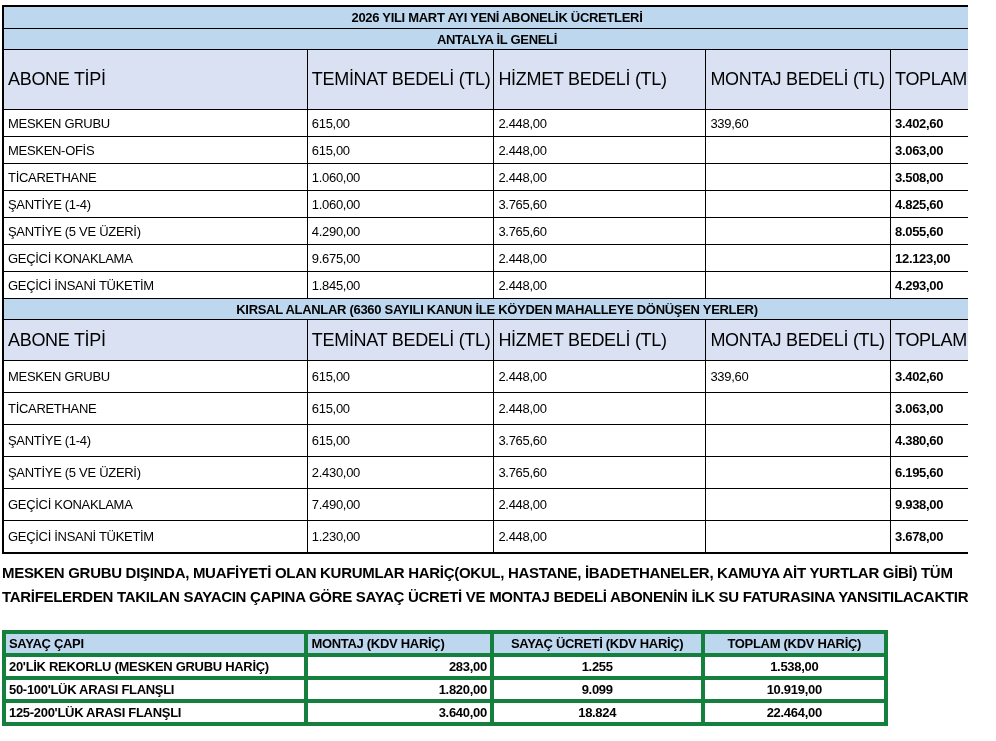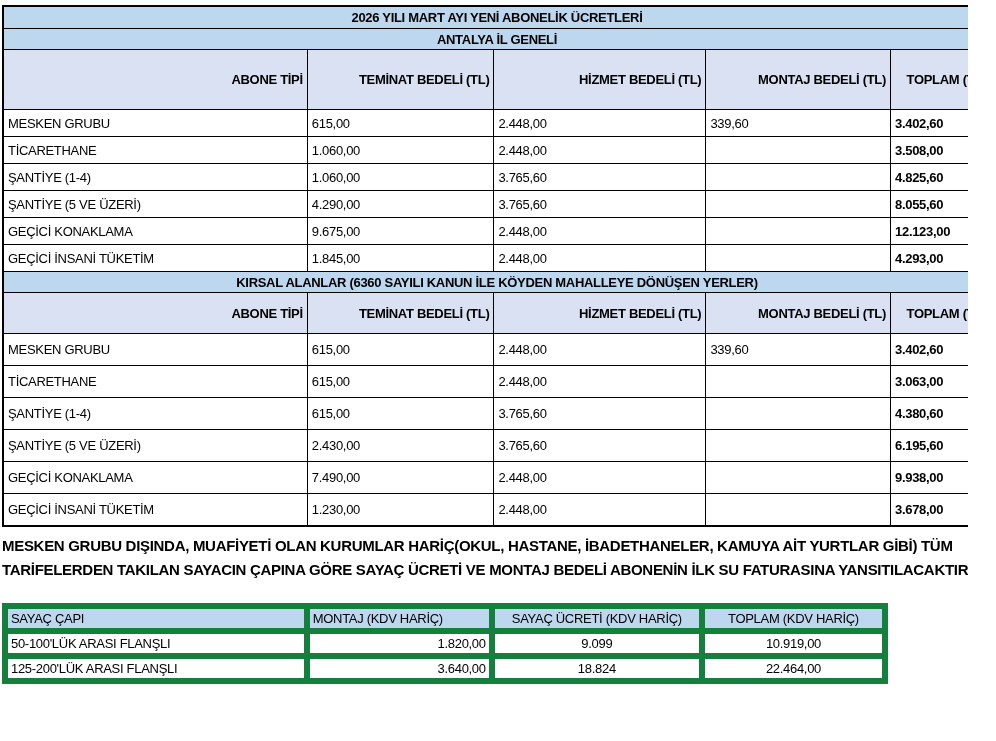--- a/index.html
+++ b/index.html
@@ -39,23 +39,23 @@
   tr.band td {
     background:#BDD7EE;
     font-weight:bold;
     text-align:center;
     height:20px;
     font-size:13px;
   }
   tr.title-row td { height:21px; }
   tr.colhead td {
     background:#D9E1F2;
-    font-weight:bold;
-    text-align:right;
-    font-size:13px;
+    font-weight:normal;
+    text-align:left;
+    font-size:18px;
   }
   tr.colhead-tall td { height:59px; }
   tr.colhead-mid td  { height:40px; }
 
   tr.data-row td  { height:26px; }
   tr.data-row2 td { height:31px; }
   td.c-type   { text-align:left; }
   td.c-num    { }
   td.c-total  { font-weight:bold; padding-right:6px; }
 
@@ -67,29 +67,30 @@
     letter-spacing:-0.3px;
     line-height:1.6;
   }
 
   .meter-table {
     width:886px;
     border:2px solid #000;
     margin-top:21px;
   }
   .meter-table td {
-    border:6px solid #15803d;
+    border:4px solid #15803d;
     font-size:13px;
     letter-spacing:-0.3px;
     white-space:nowrap;
     overflow:hidden;
     padding:0 3px;
     height:19px;
     vertical-align:middle;
     background:#fff;
+    font-weight:bold;
   }
   .mcol-cap    { width:300px; }
   .mcol-montaj { width:184px; }
   .mcol-sayac  { width:209px; }
   .mcol-toplam { width:182px; }
   tr.meter-head td { background:#BDD7EE; }
   td.m-left   { text-align:left; }
   td.m-right  { text-align:right; }
   td.m-center { text-align:center; }
 </style>
@@ -120,20 +121,27 @@
         <td>MONTAJ BEDELİ (TL)</td>
         <td>TOPLAM (TL)</td>
       </tr>
 
       <tr class="data-row">
         <td class="c-type">MESKEN GRUBU</td>
         <td class="c-num">615,00</td>
         <td class="c-num">2.448,00</td>
         <td class="c-num">339,60</td>
         <td class="c-total">3.402,60</td>
+      </tr>
+      <tr class="data-row">
+        <td class="c-type">MESKEN-OFİS</td>
+        <td class="c-num">615,00</td>
+        <td class="c-num">2.448,00</td>
+        <td class="c-num"></td>
+        <td class="c-total">3.063,00</td>
       </tr>
       <tr class="data-row">
         <td class="c-type">TİCARETHANE</td>
         <td class="c-num">1.060,00</td>
         <td class="c-num">2.448,00</td>
         <td class="c-num"></td>
         <td class="c-total">3.508,00</td>
       </tr>
       <tr class="data-row">
         <td class="c-type">ŞANTİYE (1-4)</td>
@@ -230,20 +238,26 @@
         <col class="mcol-toplam">
     </colgroup>
     <tbody>
       <tr class="meter-head">
         <td class="m-left">SAYAÇ ÇAPI</td>
         <td class="m-left">MONTAJ (KDV HARİÇ)</td>
         <td class="m-center">SAYAÇ ÜCRETİ (KDV HARİÇ)</td>
         <td class="m-center">TOPLAM (KDV HARİÇ)</td>
       </tr>
       <tr>
+        <td class="m-left">20'LİK REKORLU (MESKEN GRUBU HARİÇ)</td>
+        <td class="m-right">283,00</td>
+        <td class="m-center">1.255</td>
+        <td class="m-center">1.538,00</td>
+      </tr>
+      <tr>
         <td class="m-left">50-100'LÜK ARASI FLANŞLI</td>
         <td class="m-right">1.820,00</td>
         <td class="m-center">9.099</td>
         <td class="m-center">10.919,00</td>
       </tr>
       <tr>
         <td class="m-left">125-200'LÜK ARASI FLANŞLI</td>
         <td class="m-right">3.640,00</td>
         <td class="m-center">18.824</td>
         <td class="m-center">22.464,00</td>

